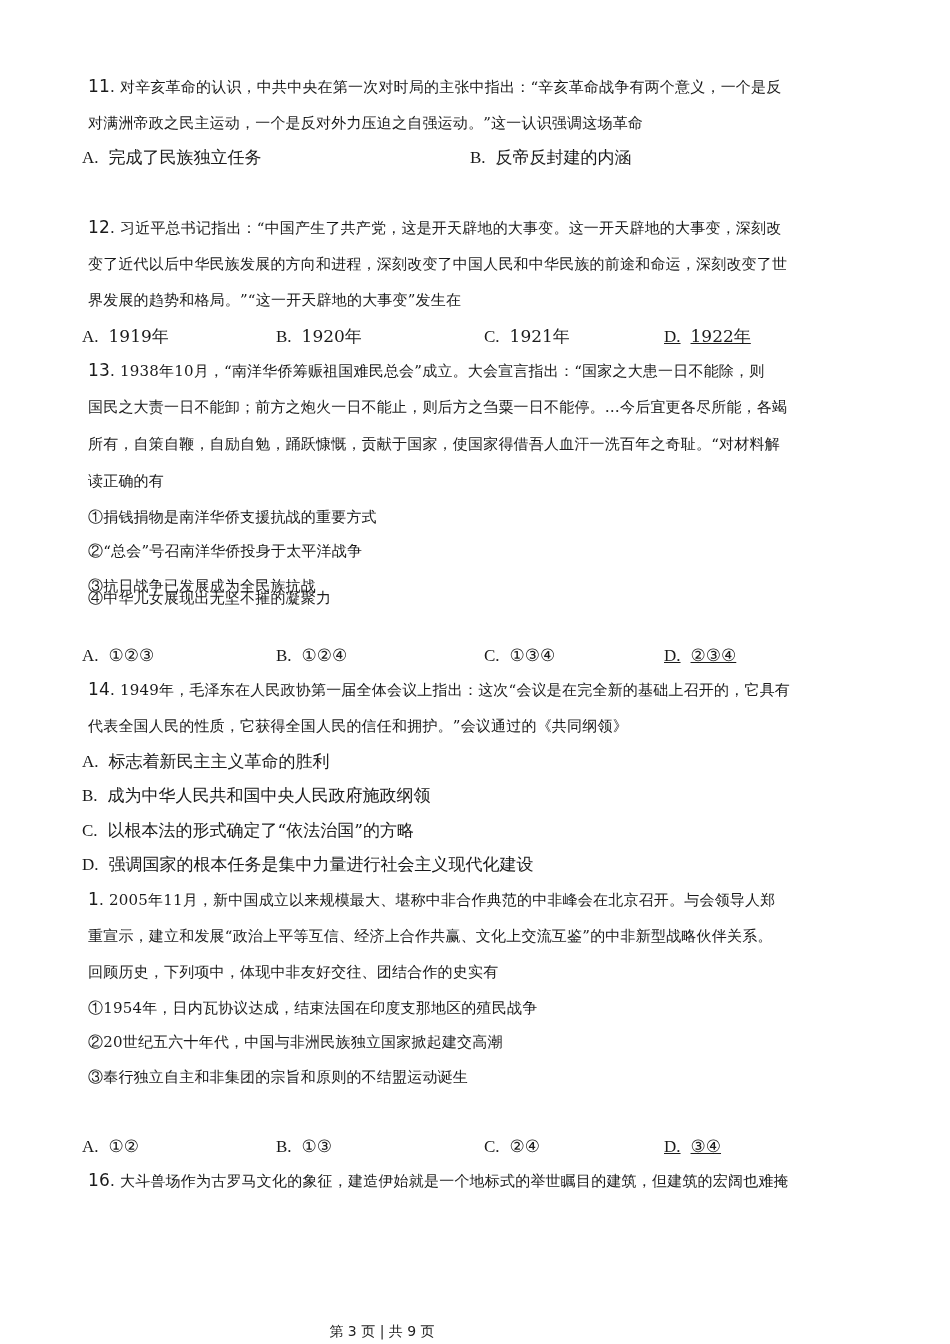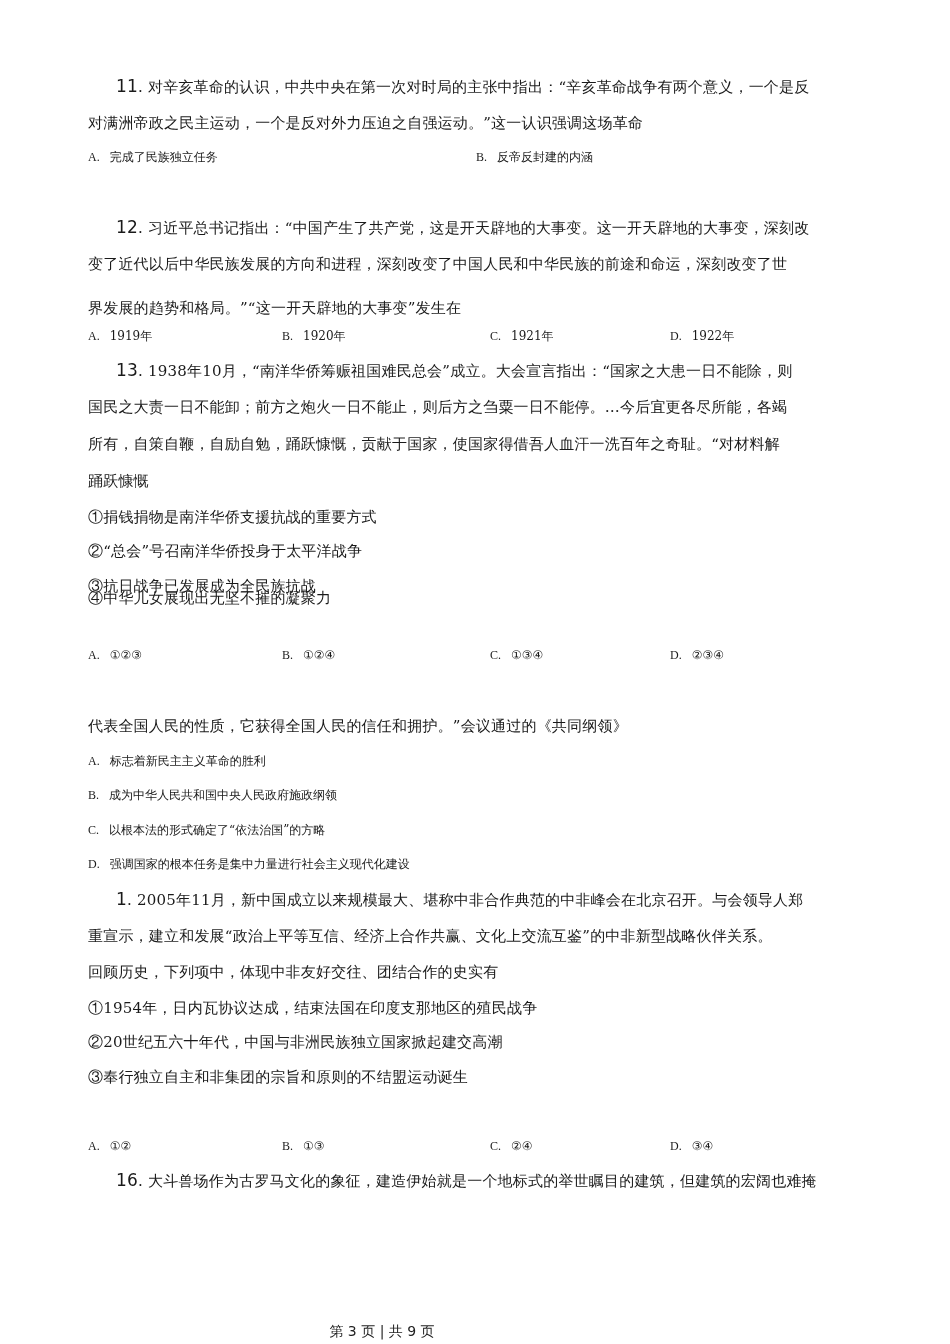--- a/index.html
+++ b/index.html
@@ -1,69 +1,70 @@
 <!DOCTYPE html>
 <html><head>
 <meta charset="utf-8">
 <style>
   html, body { margin: 0; padding: 0; background: #ffffff; }
   body { width: 950px; height: 1344px; position: relative; overflow: hidden;
          font-family: "DejaVu Serif", "Liberation Serif", serif; color: #1a1a1a; }
   .page { position: absolute; left: 0; top: 0; width: 950px; height: 1344px; }
   .line { position: absolute; left: 88px; font-size: 15px; line-height: 20px; white-space: nowrap; letter-spacing: 0.2px; }
-  .qnum { font-family: "DejaVu Sans", sans-serif; font-size: 17px; font-weight: normal; margin-left: 28px; }
-  .opts { position: absolute; left: 88px; width: 790px; height: 20px; font-size: 12px; line-height: 20px; }
+  .qnum { font-family: "DejaVu Sans", sans-serif; font-size: 17px; font-weight: normal; }
+  .opts { position: absolute; left: 82px; width: 790px; height: 20px; font-size: 17px; line-height: 20px; }
   .opt { position: absolute; top: 0; white-space: nowrap; }
   .opts4 .opt:nth-child(1) { left: 0; }
   .opts4 .opt:nth-child(2) { left: 194px; }
   .opts4 .opt:nth-child(3) { left: 388px; margin-left: 14px; }
-  .opts4 .opt:nth-child(4) { left: 582px; }
+  .opts4 .opt:nth-child(4) { left: 582px; text-decoration: underline; }
   .opts2 .opt:nth-child(1) { left: 0; }
   .opts2 .opt:nth-child(2) { left: 388px; }
   .optletter { margin-right: 10px; font-family: "Liberation Serif", serif; }
   .footer { position: absolute; left: 0; width: 764px; top: 1323px; text-align: center;
             font-family: "DejaVu Sans", sans-serif; font-size: 14px; color: #222; }
 </style>
 </head>
 <body>
 
 <div class="page">
 
   <div class="line" style="top:76px"><span class="qnum">11</span><span>. </span><span>对辛亥革命的认识，中共中央在第一次对时局的主张中指出：“辛亥革命战争有两个意义，一个是反</span></div>
   <div class="line" style="top:113px">对满洲帝政之民主运动，一个是反对外力压迫之自强运动。”这一认识强调这场革命</div>
   <div class="opts opts2" style="top:147px">
     <span class="opt"><span class="optletter">A.</span><span>完成了民族独立任务</span></span>
     <span class="opt"><span class="optletter">B.</span><span>反帝反封建的内涵</span></span>
   </div>
 
   <div class="line" style="top:217px"><span class="qnum">12</span><span>. </span><span>习近平总书记指出：“中国产生了共产党，这是开天辟地的大事变。这一开天辟地的大事变，深刻改</span></div>
   <div class="line" style="top:254px">变了近代以后中华民族发展的方向和进程，深刻改变了中国人民和中华民族的前途和命运，深刻改变了世</div>
-  <div class="line" style="top:298px">界发展的趋势和格局。”“这一开天辟地的大事变”发生在</div>
+  <div class="line" style="top:290px">界发展的趋势和格局。”“这一开天辟地的大事变”发生在</div>
   <div class="opts opts4" style="top:326px">
     <span class="opt"><span class="optletter">A.</span><span>1919年</span></span>
     <span class="opt"><span class="optletter">B.</span><span>1920年</span></span>
     <span class="opt"><span class="optletter">C.</span><span>1921年</span></span>
     <span class="opt"><span class="optletter">D.</span><span>1922年</span></span>
   </div>
 
   <div class="line" style="top:360px"><span class="qnum">13</span><span>. </span><span>1938年10月，“南洋华侨筹赈祖国难民总会”成立。大会宣言指出：“国家之大患一日不能除，则</span></div>
   <div class="line" style="top:397px">国民之大责一日不能卸；前方之炮火一日不能止，则后方之刍粟一日不能停。…今后宜更各尽所能，各竭</div>
   <div class="line" style="top:434px">所有，自策自鞭，自励自勉，踊跃慷慨，贡献于国家，使国家得借吾人血汗一洗百年之奇耻。“对材料解</div>
-  <div class="line" style="top:471px">踊跃慷慨</div>
+  <div class="line" style="top:471px">读正确的有</div>
   <div class="line" style="top:507px">①捐钱捐物是南洋华侨支援抗战的重要方式</div>
   <div class="line" style="top:541px">②“总会”号召南洋华侨投身于太平洋战争</div>
   <div class="line" style="top:576px">③抗日战争已发展成为全民族抗战</div>
   <div class="line" style="top:588px">④中华儿女展现出无坚不摧的凝聚力</div>
   <div class="opts opts4" style="top:645px">
     <span class="opt"><span class="optletter">A.</span><span>①②③</span></span>
     <span class="opt"><span class="optletter">B.</span><span>①②④</span></span>
     <span class="opt"><span class="optletter">C.</span><span>①③④</span></span>
     <span class="opt"><span class="optletter">D.</span><span>②③④</span></span>
   </div>
 
+  <div class="line" style="top:679px"><span class="qnum">14</span><span>. </span><span>1949年，毛泽东在人民政协第一届全体会议上指出：这次“会议是在完全新的基础上召开的，它具有</span></div>
   <div class="line" style="top:716px">代表全国人民的性质，它获得全国人民的信任和拥护。”会议通过的《共同纲领》</div>
   <div class="opts" style="top:751px"><span class="optletter">A.</span><span>标志着新民主主义革命的胜利</span></div>
   <div class="opts" style="top:785px"><span class="optletter">B.</span><span>成为中华人民共和国中央人民政府施政纲领</span></div>
   <div class="opts" style="top:820px"><span class="optletter">C.</span><span>以根本法的形式确定了“依法治国”的方略</span></div>
   <div class="opts" style="top:854px"><span class="optletter">D.</span><span>强调国家的根本任务是集中力量进行社会主义现代化建设</span></div>
 
   <div class="line" style="top:889px"><span class="qnum">1</span><span>. </span><span>2005年11月，新中国成立以来规模最大、堪称中非合作典范的中非峰会在北京召开。与会领导人郑</span></div>
   <div class="line" style="top:926px">重宣示，建立和发展“政治上平等互信、经济上合作共赢、文化上交流互鉴”的中非新型战略伙伴关系。</div>
   <div class="line" style="top:962px">回顾历史，下列项中，体现中非友好交往、团结合作的史实有</div>
   <div class="line" style="top:998px">①1954年，日内瓦协议达成，结束法国在印度支那地区的殖民战争</div>

